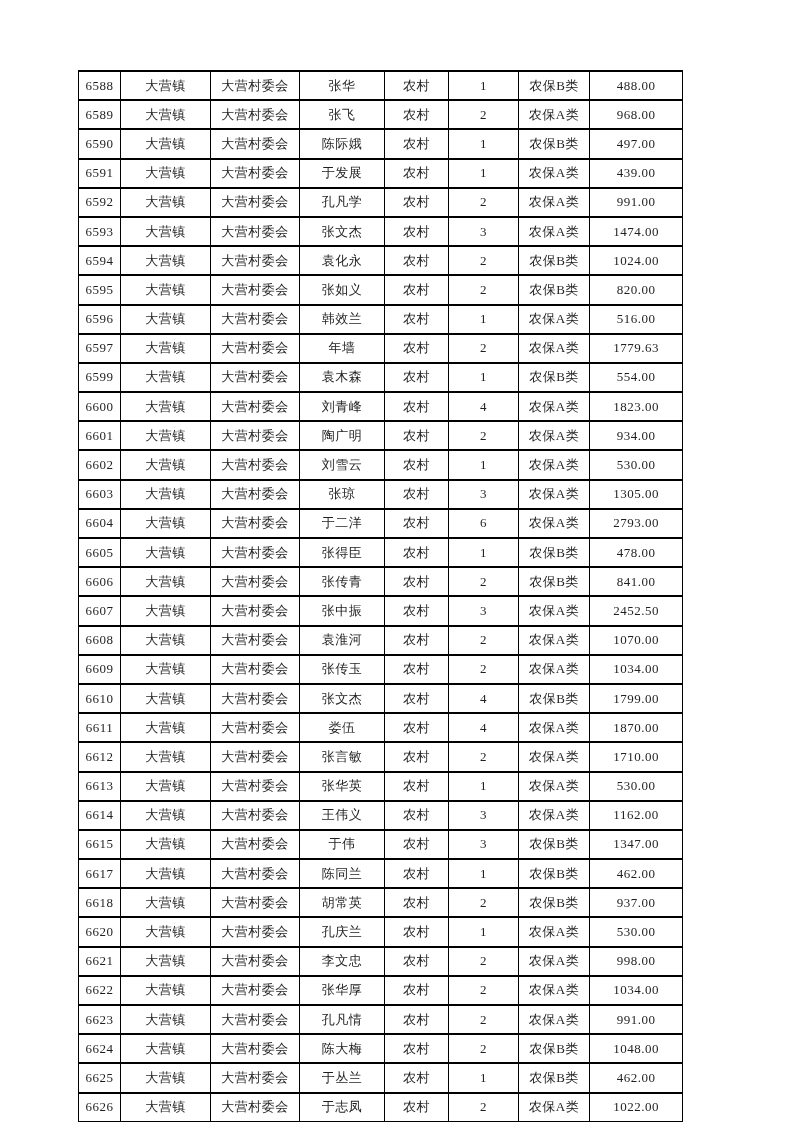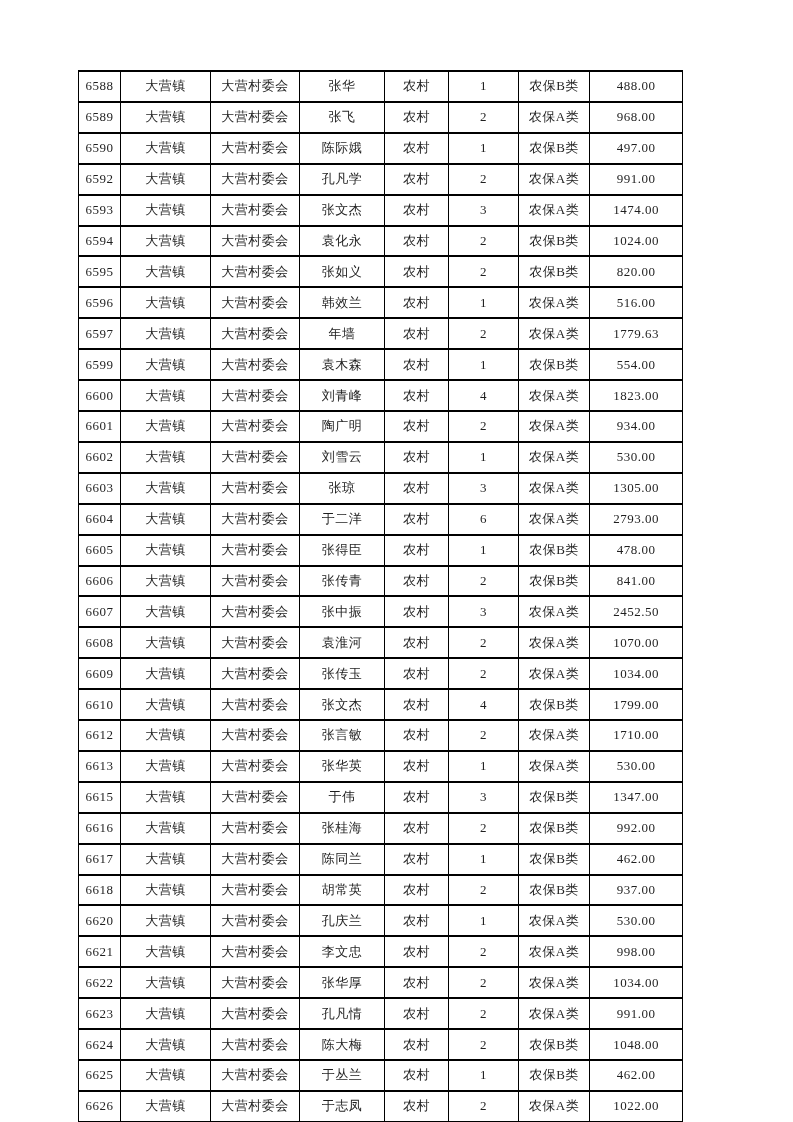--- a/index.html
+++ b/index.html
@@ -78,20 +78,30 @@
           <td>6590</td>
           <td>大营镇</td>
           <td>大营村委会</td>
           <td>陈际娥</td>
           <td>农村</td>
           <td>1</td>
           <td>农保B类</td>
           <td>497.00</td>
         </tr>
         <tr>
+          <td>6591</td>
+          <td>大营镇</td>
+          <td>大营村委会</td>
+          <td>于发展</td>
+          <td>农村</td>
+          <td>1</td>
+          <td>农保A类</td>
+          <td>439.00</td>
+        </tr>
+        <tr>
           <td>6592</td>
           <td>大营镇</td>
           <td>大营村委会</td>
           <td>孔凡学</td>
           <td>农村</td>
           <td>2</td>
           <td>农保A类</td>
           <td>991.00</td>
         </tr>
         <tr>
@@ -258,58 +268,68 @@
           <td>6610</td>
           <td>大营镇</td>
           <td>大营村委会</td>
           <td>张文杰</td>
           <td>农村</td>
           <td>4</td>
           <td>农保B类</td>
           <td>1799.00</td>
         </tr>
         <tr>
+          <td>6611</td>
+          <td>大营镇</td>
+          <td>大营村委会</td>
+          <td>娄伍</td>
+          <td>农村</td>
+          <td>4</td>
+          <td>农保A类</td>
+          <td>1870.00</td>
+        </tr>
+        <tr>
           <td>6612</td>
           <td>大营镇</td>
           <td>大营村委会</td>
           <td>张言敏</td>
           <td>农村</td>
           <td>2</td>
           <td>农保A类</td>
           <td>1710.00</td>
         </tr>
         <tr>
           <td>6613</td>
           <td>大营镇</td>
           <td>大营村委会</td>
           <td>张华英</td>
           <td>农村</td>
           <td>1</td>
           <td>农保A类</td>
           <td>530.00</td>
         </tr>
         <tr>
+          <td>6614</td>
+          <td>大营镇</td>
+          <td>大营村委会</td>
+          <td>王伟义</td>
+          <td>农村</td>
+          <td>3</td>
+          <td>农保A类</td>
+          <td>1162.00</td>
+        </tr>
+        <tr>
           <td>6615</td>
           <td>大营镇</td>
           <td>大营村委会</td>
           <td>于伟</td>
           <td>农村</td>
           <td>3</td>
           <td>农保B类</td>
           <td>1347.00</td>
-        </tr>
-        <tr>
-          <td>6616</td>
-          <td>大营镇</td>
-          <td>大营村委会</td>
-          <td>张桂海</td>
-          <td>农村</td>
-          <td>2</td>
-          <td>农保B类</td>
-          <td>992.00</td>
         </tr>
         <tr>
           <td>6617</td>
           <td>大营镇</td>
           <td>大营村委会</td>
           <td>陈同兰</td>
           <td>农村</td>
           <td>1</td>
           <td>农保B类</td>
           <td>462.00</td>

